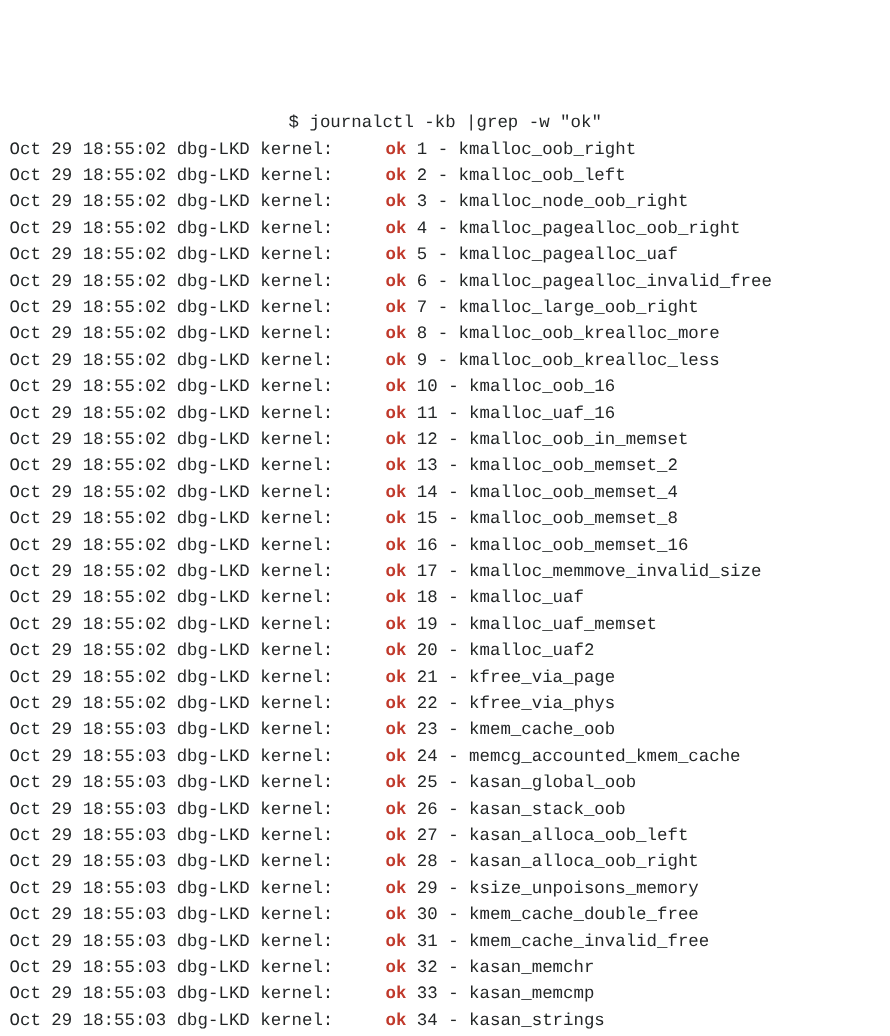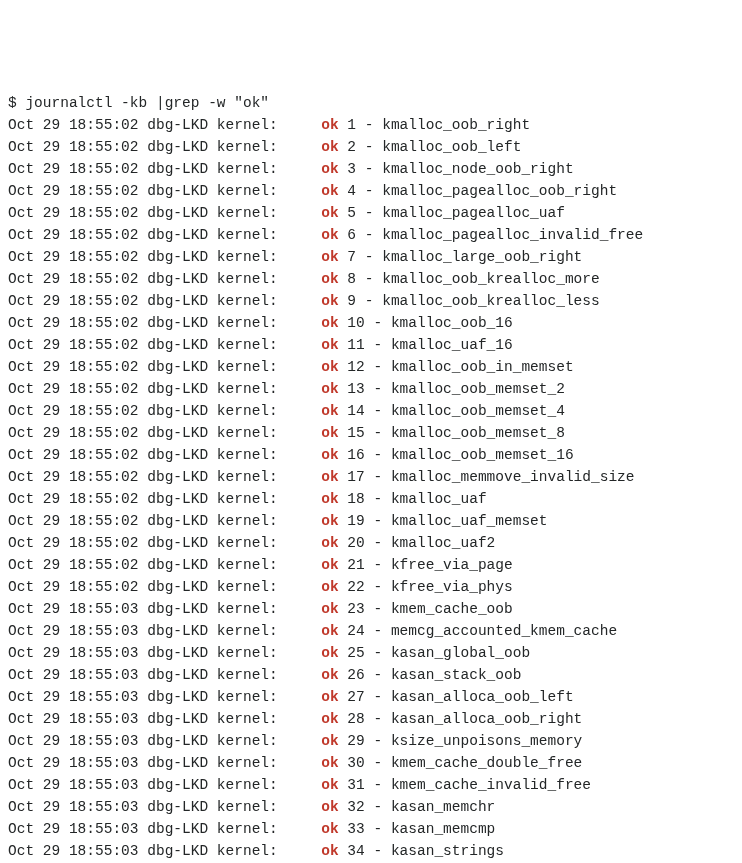--- a/index.html
+++ b/index.html
@@ -8,21 +8,21 @@
       line-height: 22px;
       background: #ffffff;
       color: #232627;
       margin: 0;
       padding: 4px 8px;
       white-space: pre;
     }
     .prompt-symbol { color: #232627; }
     .ok { color: #c0392b; font-weight: bold; }
     .line { display: block; }
-    .cmd { display: block; }
+    .cmd { display: block; text-align: center; }
   </style>
 </head>
 <body>
 
 
 
 <div id="terminal"><span class="cmd"><span class="prompt-symbol">$ </span><span>journalctl -kb |grep -w "ok"</span></span><span class="line"><span>Oct 29 18:55:02 dbg-LKD kernel:     </span><span class="ok">ok</span><span> 1 - kmalloc_oob_right</span></span><span class="line"><span>Oct 29 18:55:02 dbg-LKD kernel:     </span><span class="ok">ok</span><span> 2 - kmalloc_oob_left</span></span><span class="line"><span>Oct 29 18:55:02 dbg-LKD kernel:     </span><span class="ok">ok</span><span> 3 - kmalloc_node_oob_right</span></span><span class="line"><span>Oct 29 18:55:02 dbg-LKD kernel:     </span><span class="ok">ok</span><span> 4 - kmalloc_pagealloc_oob_right</span></span><span class="line"><span>Oct 29 18:55:02 dbg-LKD kernel:     </span><span class="ok">ok</span><span> 5 - kmalloc_pagealloc_uaf</span></span><span class="line"><span>Oct 29 18:55:02 dbg-LKD kernel:     </span><span class="ok">ok</span><span> 6 - kmalloc_pagealloc_invalid_free</span></span><span class="line"><span>Oct 29 18:55:02 dbg-LKD kernel:     </span><span class="ok">ok</span><span> 7 - kmalloc_large_oob_right</span></span><span class="line"><span>Oct 29 18:55:02 dbg-LKD kernel:     </span><span class="ok">ok</span><span> 8 - kmalloc_oob_krealloc_more</span></span><span class="line"><span>Oct 29 18:55:02 dbg-LKD kernel:     </span><span class="ok">ok</span><span> 9 - kmalloc_oob_krealloc_less</span></span><span class="line"><span>Oct 29 18:55:02 dbg-LKD kernel:     </span><span class="ok">ok</span><span> 10 - kmalloc_oob_16</span></span><span class="line"><span>Oct 29 18:55:02 dbg-LKD kernel:     </span><span class="ok">ok</span><span> 11 - kmalloc_uaf_16</span></span><span class="line"><span>Oct 29 18:55:02 dbg-LKD kernel:     </span><span class="ok">ok</span><span> 12 - kmalloc_oob_in_memset</span></span><span class="line"><span>Oct 29 18:55:02 dbg-LKD kernel:     </span><span class="ok">ok</span><span> 13 - kmalloc_oob_memset_2</span></span><span class="line"><span>Oct 29 18:55:02 dbg-LKD kernel:     </span><span class="ok">ok</span><span> 14 - kmalloc_oob_memset_4</span></span><span class="line"><span>Oct 29 18:55:02 dbg-LKD kernel:     </span><span class="ok">ok</span><span> 15 - kmalloc_oob_memset_8</span></span><span class="line"><span>Oct 29 18:55:02 dbg-LKD kernel:     </span><span class="ok">ok</span><span> 16 - kmalloc_oob_memset_16</span></span><span class="line"><span>Oct 29 18:55:02 dbg-LKD kernel:     </span><span class="ok">ok</span><span> 17 - kmalloc_memmove_invalid_size</span></span><span class="line"><span>Oct 29 18:55:02 dbg-LKD kernel:     </span><span class="ok">ok</span><span> 18 - kmalloc_uaf</span></span><span class="line"><span>Oct 29 18:55:02 dbg-LKD kernel:     </span><span class="ok">ok</span><span> 19 - kmalloc_uaf_memset</span></span><span class="line"><span>Oct 29 18:55:02 dbg-LKD kernel:     </span><span class="ok">ok</span><span> 20 - kmalloc_uaf2</span></span><span class="line"><span>Oct 29 18:55:02 dbg-LKD kernel:     </span><span class="ok">ok</span><span> 21 - kfree_via_page</span></span><span class="line"><span>Oct 29 18:55:02 dbg-LKD kernel:     </span><span class="ok">ok</span><span> 22 - kfree_via_phys</span></span><span class="line"><span>Oct 29 18:55:03 dbg-LKD kernel:     </span><span class="ok">ok</span><span> 23 - kmem_cache_oob</span></span><span class="line"><span>Oct 29 18:55:03 dbg-LKD kernel:     </span><span class="ok">ok</span><span> 24 - memcg_accounted_kmem_cache</span></span><span class="line"><span>Oct 29 18:55:03 dbg-LKD kernel:     </span><span class="ok">ok</span><span> 25 - kasan_global_oob</span></span><span class="line"><span>Oct 29 18:55:03 dbg-LKD kernel:     </span><span class="ok">ok</span><span> 26 - kasan_stack_oob</span></span><span class="line"><span>Oct 29 18:55:03 dbg-LKD kernel:     </span><span class="ok">ok</span><span> 27 - kasan_alloca_oob_left</span></span><span class="line"><span>Oct 29 18:55:03 dbg-LKD kernel:     </span><span class="ok">ok</span><span> 28 - kasan_alloca_oob_right</span></span><span class="line"><span>Oct 29 18:55:03 dbg-LKD kernel:     </span><span class="ok">ok</span><span> 29 - ksize_unpoisons_memory</span></span><span class="line"><span>Oct 29 18:55:03 dbg-LKD kernel:     </span><span class="ok">ok</span><span> 30 - kmem_cache_double_free</span></span><span class="line"><span>Oct 29 18:55:03 dbg-LKD kernel:     </span><span class="ok">ok</span><span> 31 - kmem_cache_invalid_free</span></span><span class="line"><span>Oct 29 18:55:03 dbg-LKD kernel:     </span><span class="ok">ok</span><span> 32 - kasan_memchr</span></span><span class="line"><span>Oct 29 18:55:03 dbg-LKD kernel:     </span><span class="ok">ok</span><span> 33 - kasan_memcmp</span></span><span class="line"><span>Oct 29 18:55:03 dbg-LKD kernel:     </span><span class="ok">ok</span><span> 34 - kasan_strings</span></span><span class="line"></span></div>
 
 
 

